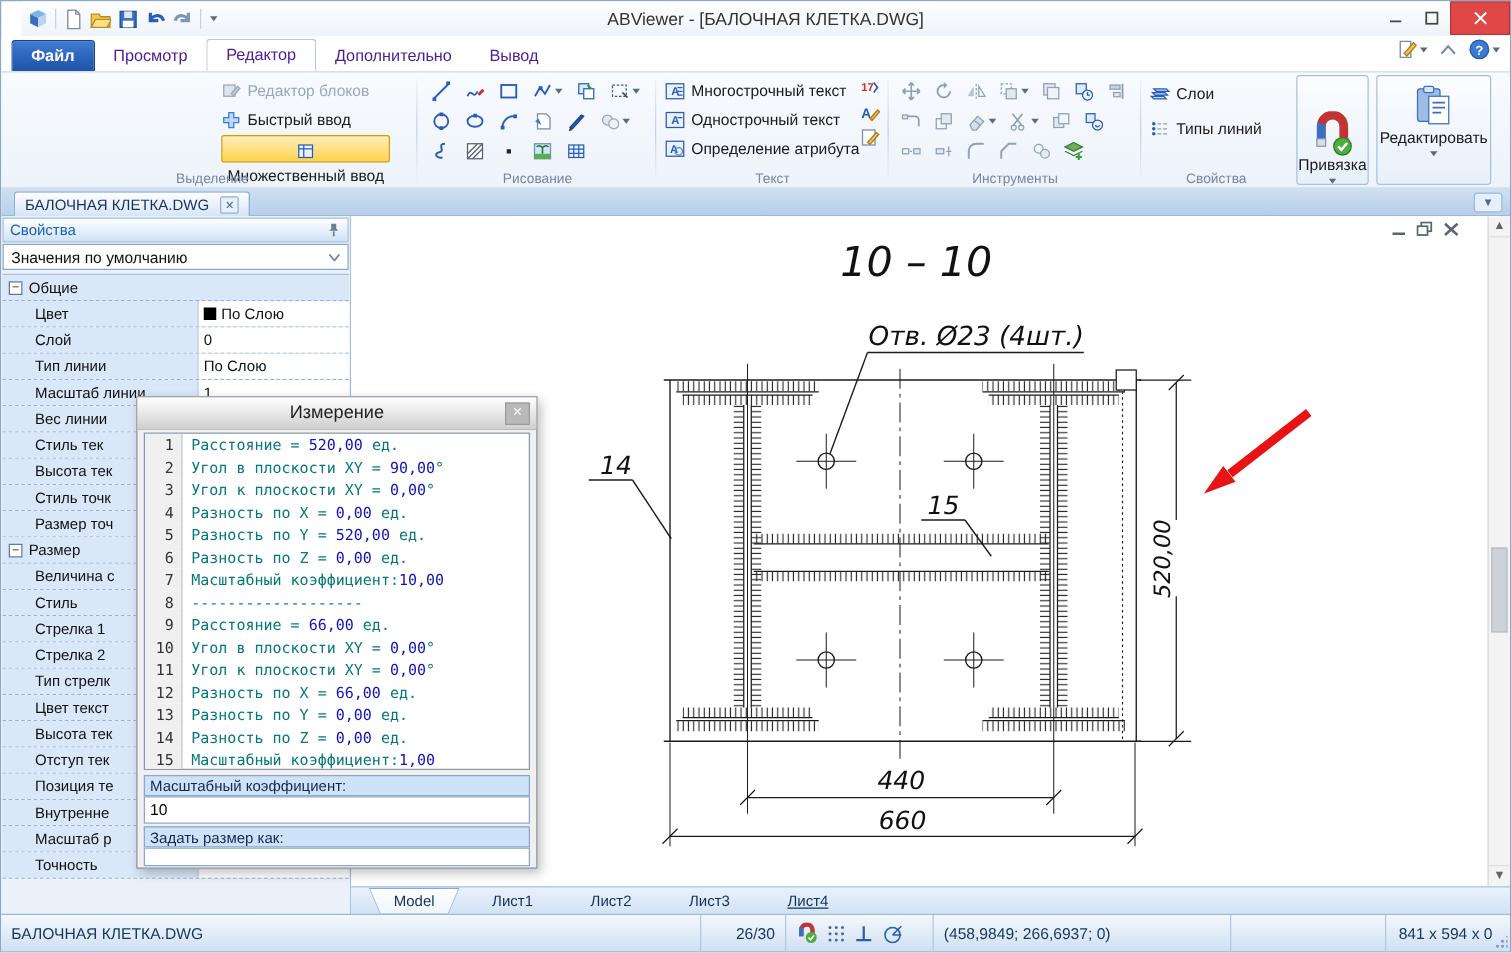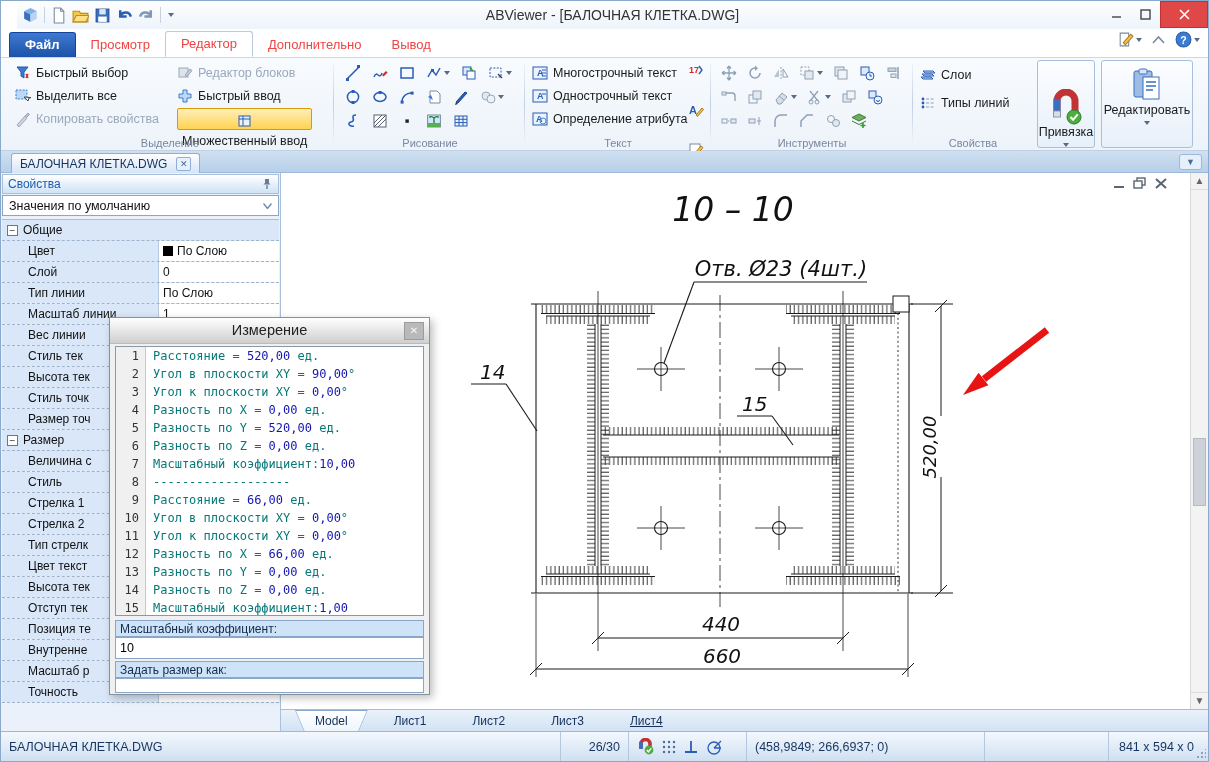--- a/index.html
+++ b/index.html
@@ -10,21 +10,21 @@
   .titlebar{position:absolute;left:16px;top:0;right:0;height:28px;background:linear-gradient(#fdfeff,#eef4fb);display:flex;align-items:center;}
   .qat{display:flex;align-items:center;gap:5px;padding-left:5px;z-index:2;}
   .qsep{width:1px;height:16px;background:#c4d2e2;}
   .ti{width:17px;height:17px;display:block;}
   .title{position:absolute;left:0;right:0;text-align:center;font-size:14px;color:#333;}
   .winbtns{position:absolute;right:0;top:0;height:27px;display:flex;z-index:3;}
   .wbtn{width:29px;height:27px;display:flex;align-items:center;justify-content:center;color:#444;}
   .wbtn.close{width:48px;background:#e04848;border:1px solid #c23232;color:#fff;}
   
   .mtabs{position:absolute;left:0;top:28px;right:0;height:28px;background:#fff;display:flex;align-items:flex-end;padding-left:8px;}
-  .mtab{padding:4px 15px 5px;font-size:13px;color:#ef4444;}
+  .mtab{padding:4px 15px 5px;font-size:13px;color:#4c1d95;}
   .mtab.file{background:linear-gradient(#3e7ad2,#1d52a8);color:#fff;font-weight:bold;border-radius:3px 3px 0 0;border:1px solid #16439a;border-bottom:none;}
   .mtab.sel{background:#fff;border:1px solid #b9c9de;border-bottom:1px solid #fff;border-radius:3px 3px 0 0;}
   .mtabs-right{position:absolute;right:8px;top:30px;display:flex;align-items:center;gap:10px;z-index:2;}
   
   .ribbon{position:absolute;left:0;top:56px;right:0;height:94px;background:linear-gradient(#f8fbfe,#edf3fa);border-top:1px solid #c9d7e8;border-bottom:1px solid #c2d1e2;}
   .rgroup{position:absolute;top:0;height:92px;}
   .glabel{position:absolute;bottom:1px;left:0;right:0;text-align:center;font-size:11px;color:#7787a0;}
   .gsep{position:absolute;top:5px;bottom:5px;width:1px;background:linear-gradient(#eef3fa,#c2cfe0,#eef3fa);}
   .ritem{display:flex;align-items:center;gap:5px;font-size:12.5px;color:#1a1a1a;height:22px;white-space:nowrap;}
   .ritem.dis{color:#9aa8bc;}
@@ -172,43 +172,20 @@
           <circle cx="8" cy="8" r="7" fill="#3a7bd5" stroke="#2a5aa0"></circle>
           <text x="8" y="12" font-size="10" font-family="Liberation Sans" fill="#fff" text-anchor="middle" font-weight="bold">?</text>
         </svg>
         <span class="dd"></span>
       </span>
   </div>
 
   <div class="ribbon">
 
     <div class="rgroup" style="left:8px;width:322px;">
-      <div style="position:absolute;left:6px;top:4px;display:flex;flex-direction:column;gap:1px;">
-        <div class="ritem">
-            <svg class="i16" viewBox="0 0 16 16">
-              <path d="M2 2h11l-4 5v6l-3-2V7z" fill="#3a7bd5" stroke="#2a5aa0"></path>
-              <path d="M11 9l2 4M13 9l-2 4" stroke="#d42a2a" stroke-width="1.5"></path>
-            </svg>
-            <span>Быстрый выбор</span>
-          </div>
-        <div class="ritem">
-            <svg class="i16" viewBox="0 0 16 16">
-              <rect x="1" y="2" width="11" height="9" fill="#bcd8f2" stroke="#3a7bd5" stroke-dasharray="2 1.4"></rect>
-              <path d="M9 9l4 4 1-3 2-.4z" fill="#fff" stroke="#444"></path>
-            </svg>
-            <span>Выделить все</span>
-          </div>
-        <div class="ritem dis">
-            <svg class="i16" viewBox="0 0 16 16">
-              <path d="M2 14l8-9 2 2-8 9z" fill="#ccd4de" stroke="#9aa8ba"></path>
-              <path d="M10 5l3-3 1.5 1.5-3 3z" fill="#b8c2ce" stroke="#9aa8ba"></path>
-            </svg>
-            <span>Копировать свойства</span>
-          </div>
-      </div>
       <div style="position:absolute;left:168px;top:4px;display:flex;flex-direction:column;gap:1px;align-items:flex-start;">
         <div class="ritem dis">
             <svg class="i16" viewBox="0 0 16 16">
               <rect x="2" y="3" width="9" height="9" fill="#dde4ec" stroke="#9aa8ba"></rect>
               <path d="M8 10l5-6 2 1.6-5 6z" fill="#c4ccd8" stroke="#9aa8ba"></path>
             </svg>
             <span>Редактор блоков</span>
           </div>
         <div class="ritem">
             <svg class="i16" viewBox="0 0 16 16">
@@ -368,21 +345,21 @@
           </div>
         <div class="ritem">
             <svg class="i16" viewBox="0 0 16 16">
               <rect x="1" y="2" width="14" height="12" fill="#eaf2fb" stroke="#2a5db8"></rect>
               <text x="4" y="11" font-size="9" font-weight="bold" fill="#2a5db8" font-family="Liberation Sans">A</text>
               <circle cx="11" cy="10" r="3" fill="none" stroke="#4a8ac0"></circle>
             </svg>
             <span>Определение атрибута</span>
           </div>
       </div>
-      <div style="position:absolute;right:4px;top:4px;display:flex;flex-direction:column;gap:24px;">
+      <div style="position:absolute;right:4px;top:4px;display:flex;flex-direction:column;gap:4px;">
         <svg class="i16" viewBox="0 0 16 16">
             <text x="1" y="11" font-size="9" font-weight="bold" fill="#d42a2a" font-family="Liberation Sans">17</text>
             <path d="M11 4l3 4-3 4" fill="none" stroke="#2a5db8" stroke-width="1.4"></path>
           </svg>
         <svg class="i16" viewBox="0 0 16 16">
             <text x="1" y="12" font-size="11" font-weight="bold" fill="#2a5db8" font-family="Liberation Sans">A</text>
             <path d="M8 13L14 6l1.6 1.4-6 7z" fill="#f2c14e" stroke="#a87d1e"></path>
           </svg>
         <svg class="i16" viewBox="0 0 16 16">
             <rect x="2" y="2" width="10" height="12" fill="#fff" stroke="#7a8aa0"></rect>

